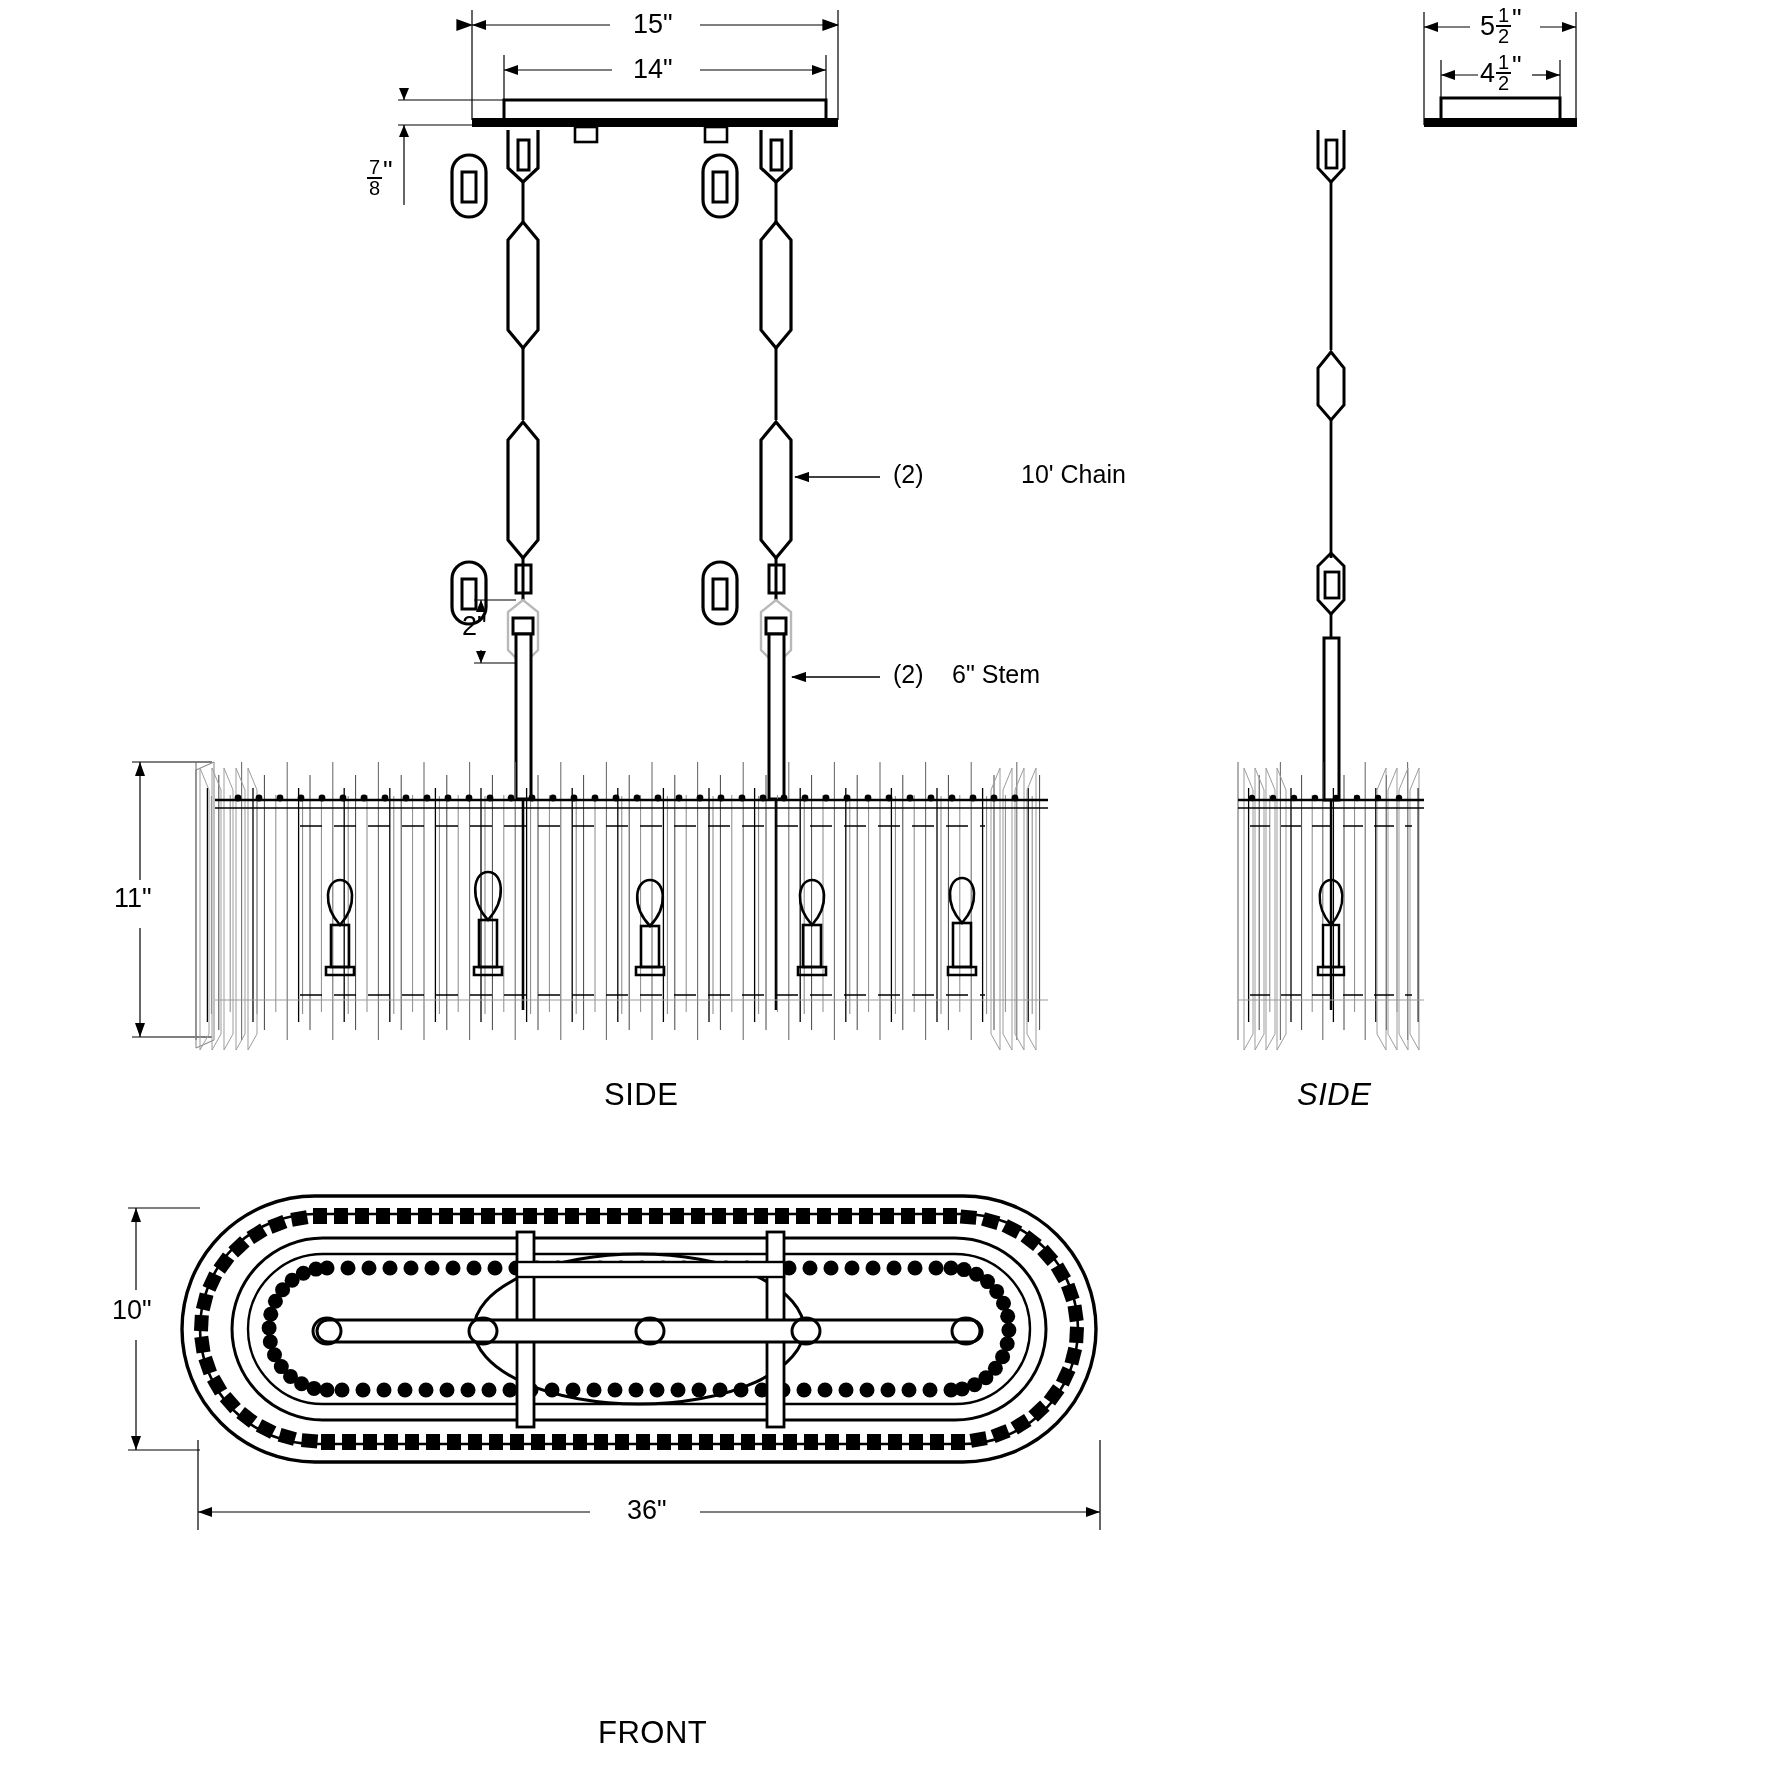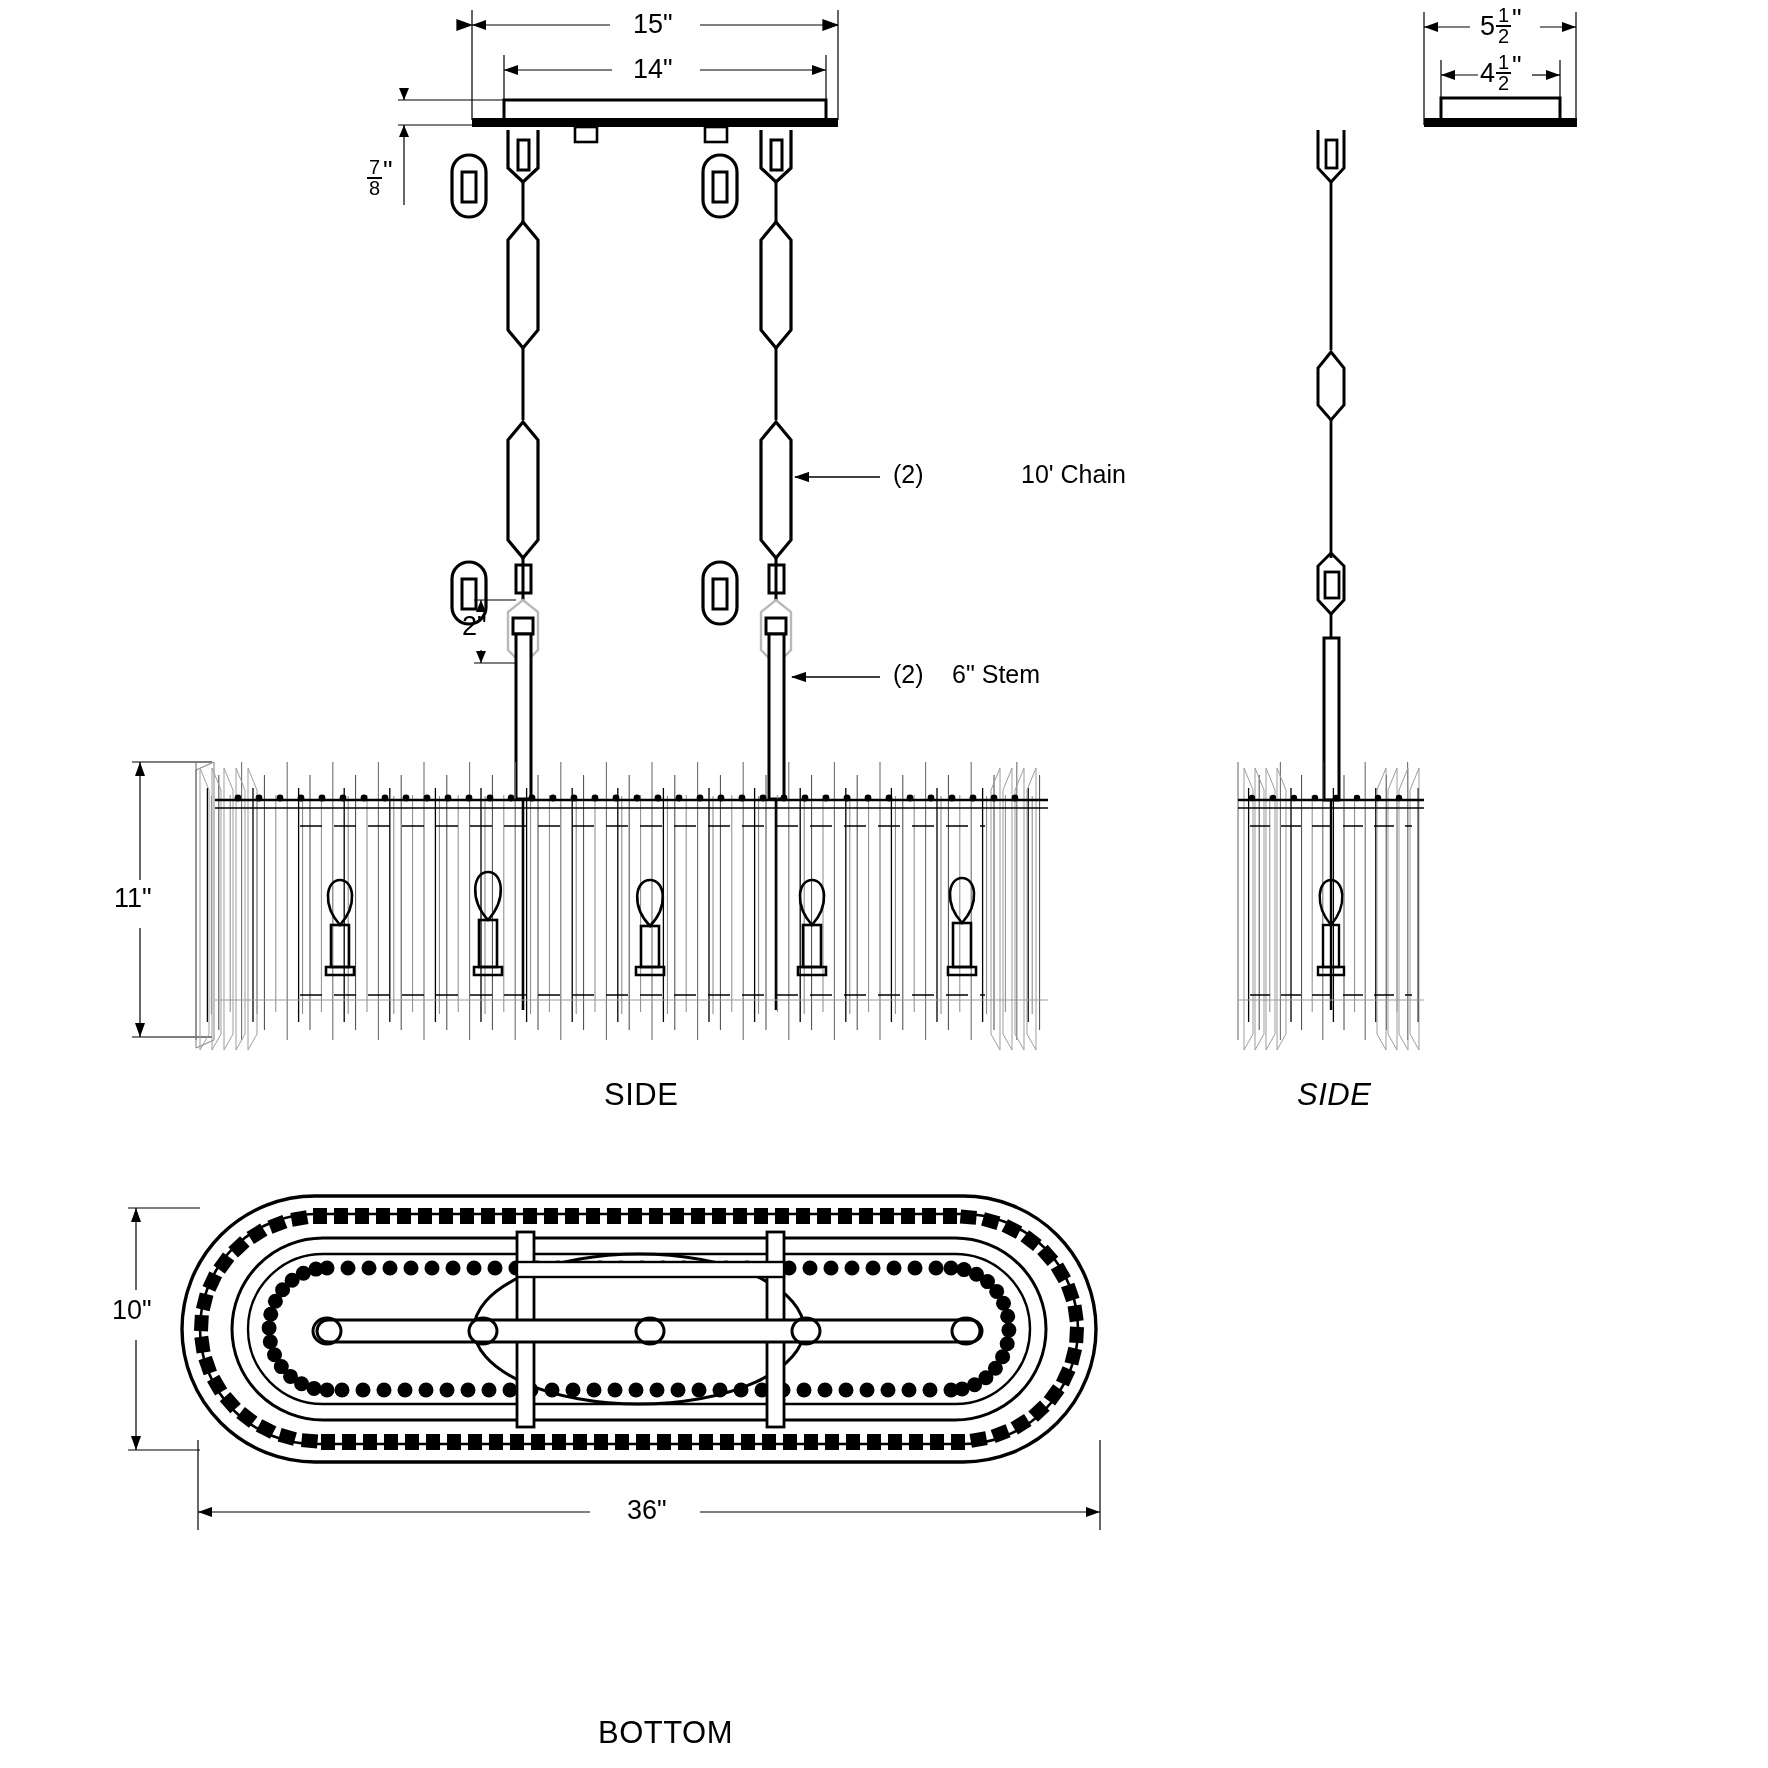--- a/index.html
+++ b/index.html
@@ -711,15 +711,15 @@
 <div class="lbl dim" style="left:112px;top:1297px;">10"</div>
 <div class="lbl dim" style="left:627px;top:1497px;">36"</div>
 
 <div class="lbl call" style="left:893px;top:462px;">(2)</div>
 <div class="lbl call" style="left:989px;top:462px;margin-left:32px;">10' Chain</div>
 <div class="lbl call" style="left:893px;top:662px;">(2)</div>
 <div class="lbl call" style="left:952px;top:662px;">6" Stem</div>
 
 <div class="lbl view" style="left:604px;top:1079px;">SIDE</div>
 <div class="lbl view" style="left:1297px;top:1079px;font-style:italic;">SIDE</div>
-<div class="lbl view" style="left:598px;top:1717px;">BOTTOM</div>
+<div class="lbl view" style="left:598px;top:1717px;">FRONT</div>
 
 </div>
 
 </body></html>

